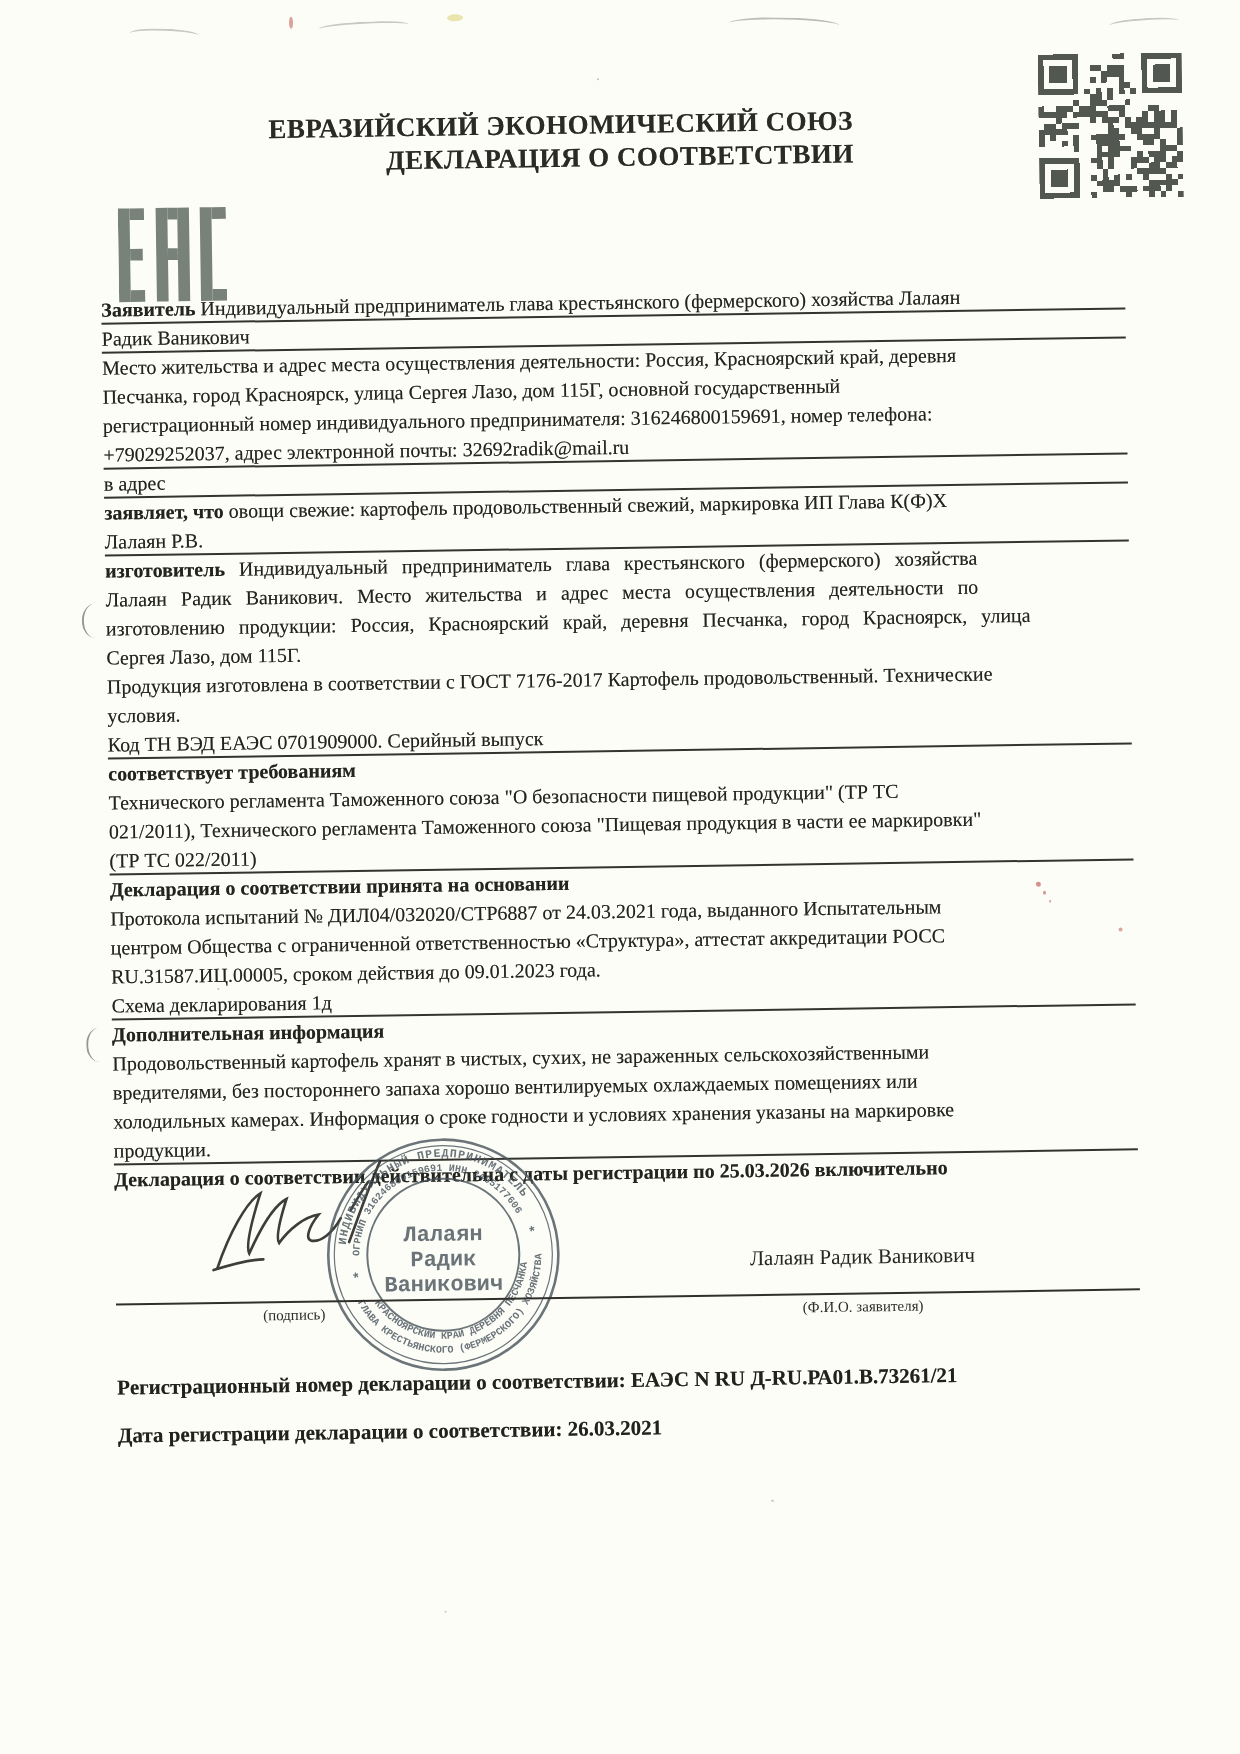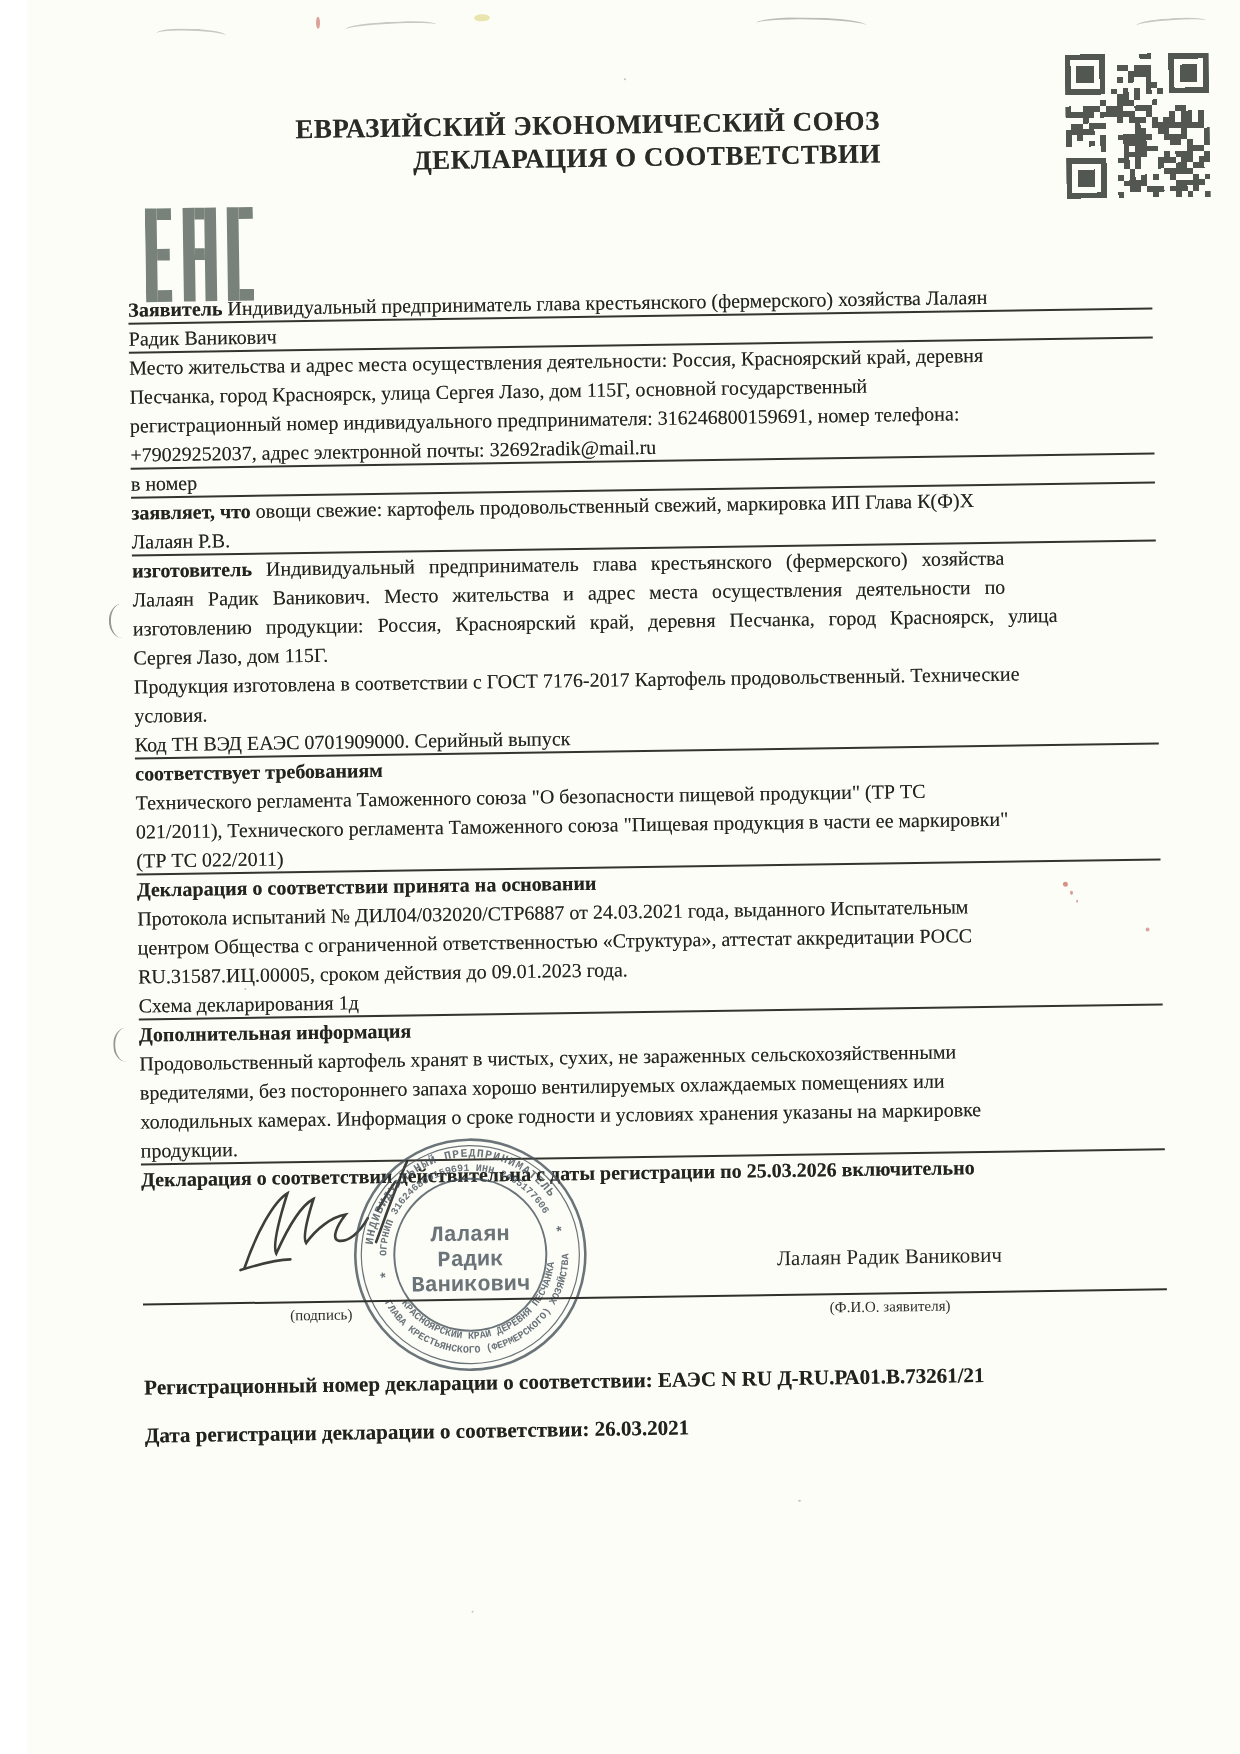--- a/index.html
+++ b/index.html
@@ -2,21 +2,21 @@
 <html><head>
 <meta charset="utf-8">
 <style>
   html,body{margin:0;padding:0;}
   body{
     width:1240px;height:1754px;position:relative;overflow:hidden;
     background:#ffffff;
     font-family:"Liberation Serif", serif;
     color:#24241f;
   }
-  .scan-page{position:absolute;inset:0;background:#fdfdf8;margin-left:27px;}
+  .scan-page{position:absolute;inset:0;background:#fdfdf8;}
   .rot{position:absolute;left:0;top:0;width:1240px;height:1754px;
        transform:rotate(-0.85deg);transform-origin:620px 760px;}
 
   
   .title-wrap{position:absolute;left:170px;top:108px;width:800px;text-align:center;
       font-weight:bold;font-size:27px;letter-spacing:.5px;line-height:33px;color:#2a2a26;
       text-shadow:0 0 .5px rgba(40,40,40,.55);}
   .title-l2{margin-left:118px;}
 
   
@@ -385,21 +385,21 @@
         </svg>
     </div>
 
     <div class="doc">
       <div class="ln rl"><span class="b">Заявитель</span><span> Индивидуальный предприниматель глава крестьянского (фермерского) хозяйства Лалаян</span></div>
       <div class="ln rl"><span>Радик Ваникович</span></div>
       <div class="ln"><span>Место жительства и адрес места осуществления деятельности: Россия, Красноярский край, деревня</span></div>
       <div class="ln"><span>Песчанка, город Красноярск, улица Сергея Лазо, дом 115Г, основной государственный</span></div>
       <div class="ln"><span>регистрационный номер индивидуального предпринимателя: 316246800159691, номер телефона:</span></div>
       <div class="ln rl"><span>+79029252037, адрес электронной почты: 32692radik@mail.ru</span></div>
-      <div class="ln rl"><span>в номер</span></div>
+      <div class="ln rl"><span>в адрес</span></div>
       <div class="ln"><span class="b">заявляет, что</span><span> овощи свежие: картофель продовольственный свежий, маркировка ИП Глава К(Ф)Х</span></div>
       <div class="ln rl"><span>Лалаян Р.В.</span></div>
       <div class="ln sp"><span class="b">изготовитель</span><span> Индивидуальный предприниматель глава крестьянского (фермерского) хозяйства</span></div>
       <div class="ln sp"><span>Лалаян Радик Ваникович. Место жительства и адрес места осуществления деятельности по</span></div>
       <div class="ln sp"><span>изготовлению продукции: Россия, Красноярский край, деревня Песчанка, город Красноярск, улица</span></div>
       <div class="ln"><span>Сергея Лазо, дом 115Г.</span></div>
       <div class="ln"><span>Продукция изготовлена в соответствии с ГОСТ 7176-2017 Картофель продовольственный. Технические</span></div>
       <div class="ln"><span>условия.</span></div>
       <div class="ln rl"><span>Код ТН ВЭД ЕАЭС 0701909000. Серийный выпуск</span></div>
       <div class="ln bd"><span>соответствует требованиям</span></div>

